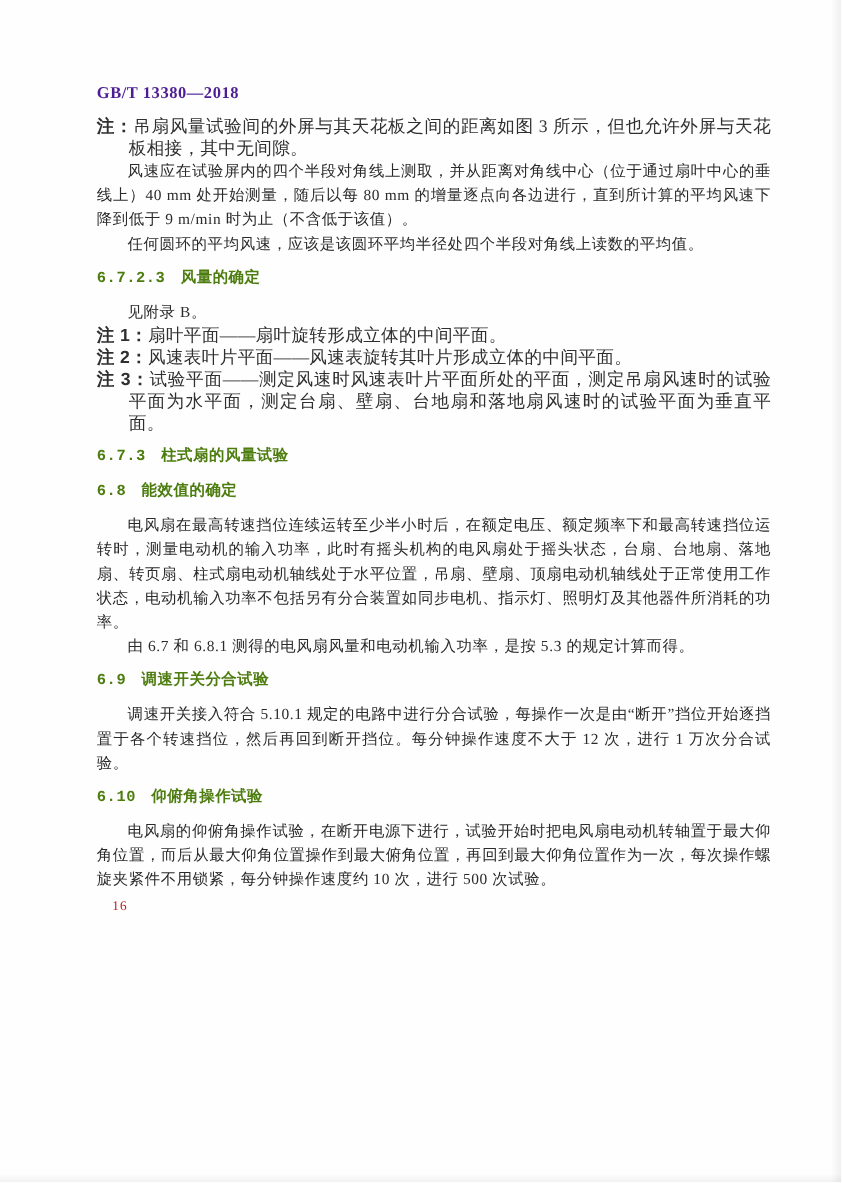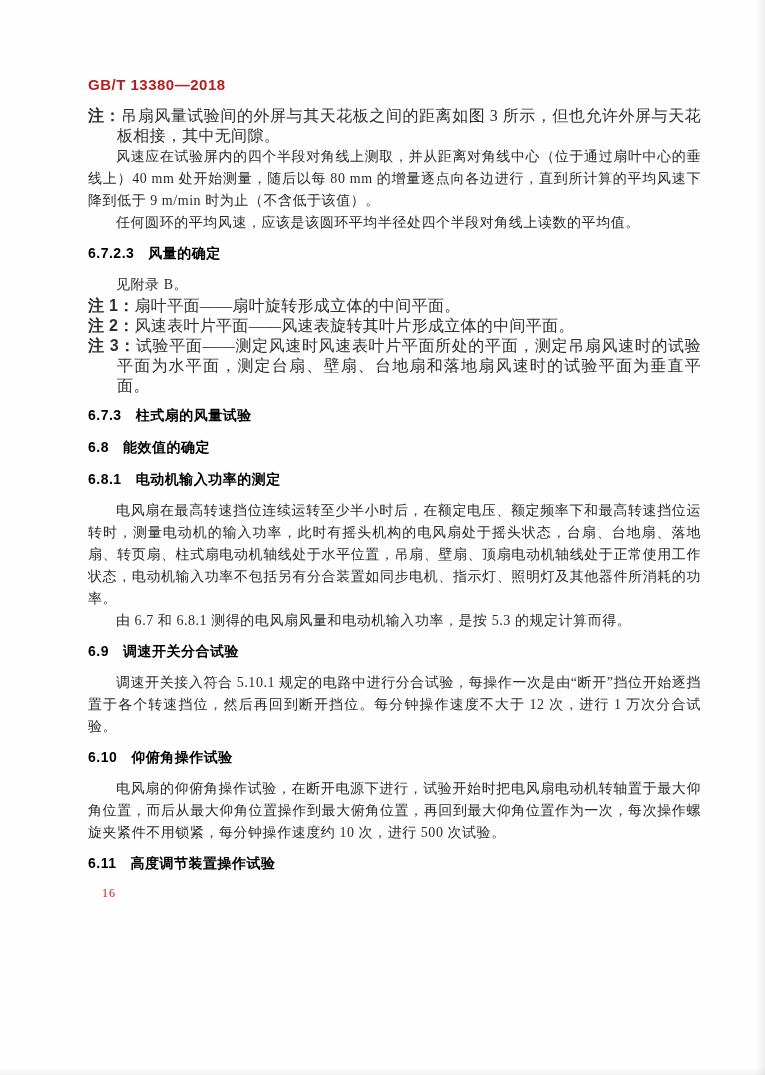--- a/index.html
+++ b/index.html
@@ -19,27 +19,27 @@
     position: absolute; top: 0; right: 0; width: 10px; height: 100%;
     background: linear-gradient(to right, rgba(0,0,0,0), rgba(0,0,0,0.06));
     pointer-events: none;
   }
   .edge-bottom {
     position: absolute; bottom: 0; left: 0; width: 100%; height: 8px;
     background: linear-gradient(to bottom, rgba(0,0,0,0), rgba(0,0,0,0.05));
     pointer-events: none;
   }
   .doc-header {
-    font-family: Liberation Sans, sans-serif;
+    font-family: Liberation Serif, serif;
     font-weight: bold;
     font-size: 15px;
     line-height: 22px;
     letter-spacing: 0.5px;
     margin: 0 0 10px 0;
-    color: #b91c1c;
+    color: #4c1d95;
   }
   .doc-body { width: 613px; }
   .para {
     margin: 0;
     font-size: 14px;
     line-height: 22px;
     letter-spacing: 0.55px;
     text-align: justify;
     text-indent: 2em;
     color: #2a2a2a;
@@ -52,26 +52,26 @@
     text-align: justify;
     color: #2f2f2f;
     padding-left: 29px;
     text-indent: -29px;
   }
   .note .note-label {
     font-family: "Liberation Sans", "DejaVu Sans", sans-serif;
     font-weight: bold;
   }
   .heading {
-    font-family: Liberation Sans, sans-serif;
+    font-family: Liberation Mono, monospace;
     font-weight: bold;
     font-size: 14px;
     line-height: 22px;
     letter-spacing: 0.5px;
-    color: #000000;
+    color: #4d7c0f;
     margin: 8px 0 10px 0;
   }
   .heading .hnum { margin-right: 14px; letter-spacing: 0.5px; }
   .page-number {
     font-size: 12px;
     line-height: 18px;
     color: #b91c1c;
     margin: 2px 0 0 14px;
     letter-spacing: 1px;
   }
@@ -86,27 +86,25 @@
       <p class="note"><span class="note-label">注：</span>吊扇风量试验间的外屏与其天花板之间的距离如图 3 所示，但也允许外屏与天花板相接，其中无间隙。</p>
       <p class="para">风速应在试验屏内的四个半段对角线上测取，并从距离对角线中心（位于通过扇叶中心的垂线上）40 mm 处开始测量，随后以每 80 mm 的增量逐点向各边进行，直到所计算的平均风速下降到低于 9 m/min 时为止（不含低于该值）。</p>
       <p class="para">任何圆环的平均风速，应该是该圆环平均半径处四个半段对角线上读数的平均值。</p>
       <h3 class="heading"><span class="hnum">6.7.2.3</span><span>风量的确定</span></h3>
       <p class="para">见附录 B。</p>
       <p class="note"><span class="note-label">注 1：</span>扇叶平面——扇叶旋转形成立体的中间平面。</p>
       <p class="note"><span class="note-label">注 2：</span>风速表叶片平面——风速表旋转其叶片形成立体的中间平面。</p>
       <p class="note"><span class="note-label">注 3：</span>试验平面——测定风速时风速表叶片平面所处的平面，测定吊扇风速时的试验平面为水平面，测定台扇、壁扇、台地扇和落地扇风速时的试验平面为垂直平面。</p>
       <h3 class="heading"><span class="hnum">6.7.3</span><span>柱式扇的风量试验</span></h3>
       <h3 class="heading"><span class="hnum">6.8</span><span>能效值的确定</span></h3>
-      <h3 class="heading"><span class="hnum">6.8.1</span><span>电动机输入功率的测定</span></h3>
       <p class="para">电风扇在最高转速挡位连续运转至少半小时后，在额定电压、额定频率下和最高转速挡位运转时，测量电动机的输入功率，此时有摇头机构的电风扇处于摇头状态，台扇、台地扇、落地扇、转页扇、柱式扇电动机轴线处于水平位置，吊扇、壁扇、顶扇电动机轴线处于正常使用工作状态，电动机输入功率不包括另有分合装置如同步电机、指示灯、照明灯及其他器件所消耗的功率。</p>
       <p class="para">由 6.7 和 6.8.1 测得的电风扇风量和电动机输入功率，是按 5.3 的规定计算而得。</p>
       <h3 class="heading"><span class="hnum">6.9</span><span>调速开关分合试验</span></h3>
       <p class="para">调速开关接入符合 5.10.1 规定的电路中进行分合试验，每操作一次是由“断开”挡位开始逐挡置于各个转速挡位，然后再回到断开挡位。每分钟操作速度不大于 12 次，进行 1 万次分合试验。</p>
       <h3 class="heading"><span class="hnum">6.10</span><span>仰俯角操作试验</span></h3>
       <p class="para">电风扇的仰俯角操作试验，在断开电源下进行，试验开始时把电风扇电动机转轴置于最大仰角位置，而后从最大仰角位置操作到最大俯角位置，再回到最大仰角位置作为一次，每次操作螺旋夹紧件不用锁紧，每分钟操作速度约 10 次，进行 500 次试验。</p>
-      <h3 class="heading"><span class="hnum">6.11</span><span>高度调节装置操作试验</span></h3>
     </div>
 
   <div class="page-number">16</div>
 
   <div class="edge-right"></div>
   <div class="edge-bottom"></div>
 </div>
 
 </body></html>

